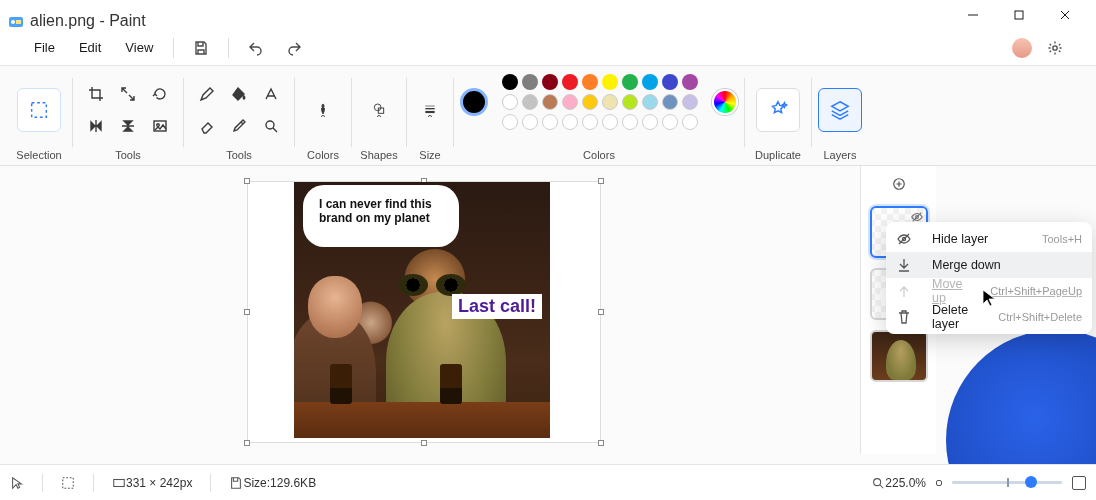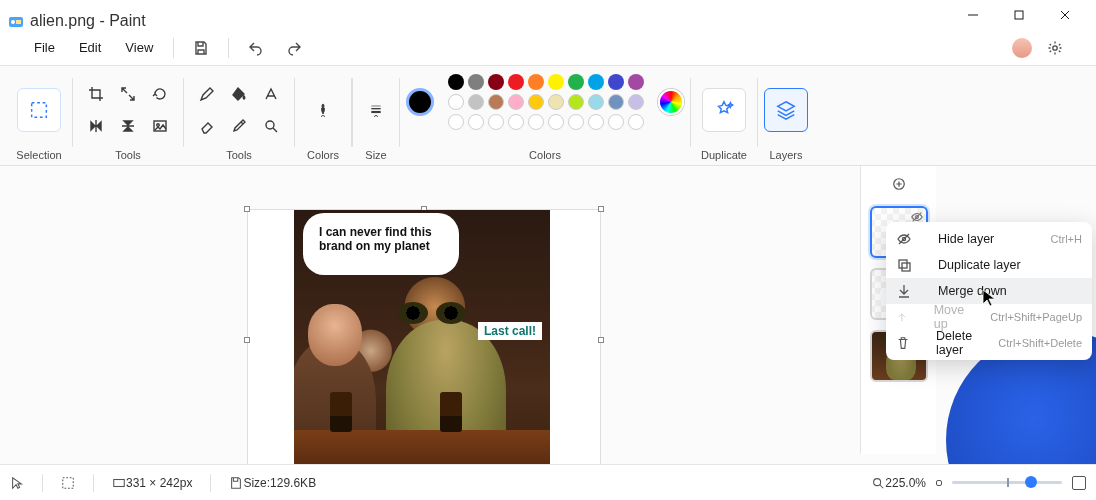--- a/index.html
+++ b/index.html
@@ -37,35 +37,35 @@
   
   .colors-area{ display:flex; align-items:center; gap:14px;}
   .primary-sw{ width:28px; height:28px; border-radius:50%; border:3px solid #87b4ff; background:#000;}
   .palette{ display:grid; grid-template-columns: repeat(10, 16px); grid-auto-rows:16px; gap:4px;}
   .sw{ width:16px; height:16px; border-radius:50%;}
   .sw.empty{ background:#fff; border:1px solid #d0d0d0;}
   .rainbow{ width:26px; height:26px; border-radius:50%; background: conic-gradient(red,orange,yellow,lime,cyan,blue,magenta,red); border:2px solid #fff; box-shadow:0 0 0 1px #ccc;}
 
   
   .workspace{ position:absolute; top:166px; left:0; right:0; bottom:36px; background:#fbfbfc;}
-  .canvas-wrap{ position:absolute; left:248px; top:16px; width:352px; height:260px; background:#fff; box-shadow:0 0 0 1px #ddd;margin-top:28px;}
+  .canvas-wrap{ position:absolute; left:248px; top:16px; width:352px; height:260px; background:#fff; box-shadow:0 0 0 1px #ddd;}
   .handle{ position:absolute; width:6px; height:6px; background:#fff; border:1px solid #888;}
   .h-tl{left:-4px; top:-4px;} .h-t{left:50%; top:-4px; margin-left:-3px;} .h-tr{right:-4px; top:-4px;}
   .h-l{left:-4px; top:50%; margin-top:-3px;} .h-r{right:-4px; top:50%; margin-top:-3px;}
   .h-bl{left:-4px; bottom:-4px;} .h-b{left:50%; bottom:-4px; margin-left:-3px;} .h-br{right:-4px; bottom:-4px;}
   .canvas{ position:absolute; left:46px; top:0; width:256px; height:256px; overflow:hidden;
            background:
              radial-gradient(circle at 55% 38%, #c68a52 0%, #7a4e2a 14%, rgba(0,0,0,0) 14.5%),
              radial-gradient(circle at 30% 55%, #caa586 0%, #8a5d3e 9%, rgba(0,0,0,0) 9.5%),
              linear-gradient(180deg, #2a1a12 0%, #3d2416 45%, #4a2d1a 70%, #3a220f 100%);
   }
   .bubble{ position:absolute; left:12px; top:6px; width:150px; height:56px; background:#fff; border:5px solid #fff; border-radius:18px; box-shadow:0 0 0 3px #fff;}
   .bubble::after{content:""; position:absolute; left:18px; bottom:-14px; width:0; height:0; border:10px solid transparent; border-top-color:#fff;}
   .bubble-text{ position:absolute; left:8px; top:4px; font-size:12px; font-weight:600; line-height:1.2; color:#111;}
-  .lastcall{ position:absolute; right:8px; top:112px; background:#fff; padding:2px 6px; font-size:12px; font-weight:700; color:#0f766e; }
+  .lastcall{ position:absolute; right:8px; top:112px; background:#fff; padding:2px 6px; font-size:18px; font-weight:700; color:#4c1d95; }
 
   
   .alien-body{position:absolute; left:92px; top:110px; width:120px; height:150px; background:radial-gradient(ellipse at 50% 20%, #b9a362 0%, #7f7a3a 60%, #5c5528 100%); border-radius:56px 56px 30px 30px / 70px 70px 30px 30px; }
   .alien-eye{position:absolute; width:30px; height:22px; background:radial-gradient(circle at 50% 50%, #000 0 35%, #2e2a0d 36% 100%); border-radius:50%;}
   .alien-eye.l{left:104px; top:92px;} .alien-eye.r{left:142px; top:92px;}
   .man-body{position:absolute; left:-6px; top:130px; width:88px; height:130px; background:linear-gradient(#6e462d,#4a2d1a); border-radius:40px 40px 10px 10px/60px 60px 10px 10px;}
   .man-head{position:absolute; left:14px; top:94px; width:54px; height:62px; background:radial-gradient(circle at 50% 35%, #e7b492 0%, #b07450 80%); border-radius:46% 46% 48% 48%;}
   .counter{position:absolute; left:0; right:0; bottom:0; height:36px; background:linear-gradient(#7a3e17,#5a2c10);}
   .glass{position:absolute; bottom:34px; width:22px; height:40px; background:linear-gradient(#3a1e05 60%, #1f1104 60%); border-radius:3px;}
   .glass.g1{left:36px;} .glass.g2{left:146px;}
@@ -76,23 +76,23 @@
   .thumb{ width:58px; height:52px; border:2px solid #d6d6d6; border-radius:6px; background:
      repeating-conic-gradient(#f3f3f3 0 25%, #ffffff 0 50%) 50%/12px 12px; position:relative;}
   .thumb.selected{ border-color:#2f7bff; box-shadow:0 0 0 2px rgba(47,123,255,.2);}
   .thumb.bg{ background:linear-gradient(#3b2413,#6b3d1d);} 
   .thumb .mini-alien{position:absolute; left:14px; top:8px; width:30px; height:40px; background:radial-gradient(ellipse at 50% 25%, #b9a362 0%, #7f7a3a 70%); border-radius:50% 50% 30% 30%/60% 60% 30% 30%;}
   .thumb .eyeoff{position:absolute; right:2px; top:2px; width:14px; height:14px;}
   .thumb .speech{position:absolute; left:8px; top:18px; width:40px; height:14px; background:#fff; border-radius:4px;}
 
   
   .ctxmenu{ position:absolute; top:222px; right:4px; width:206px; background:#fff; border-radius:8px; box-shadow:0 6px 24px rgba(0,0,0,.18); padding:4px 0; font-size:12.5px; color:#1a1a1a;}
-  .ctxitem{ height:26px; display:flex; align-items:center; padding:0 10px; gap:26px;}
+  .ctxitem{ height:26px; display:flex; align-items:center; padding:0 10px; gap:20px;}
   .ctxitem.hover{ background:#eef0f1;}
-  .ctxitem.disabled{ color:#b5b5b5;}
+  .ctxitem.disabled{ color:#b5b5b5;text-decoration:underline;}
   .ctxitem .ico{ width:16px; height:16px; display:flex; align-items:center; justify-content:center; color:#555;}
   .ctxitem.disabled .ico{ color:#cfcfcf;}
   .ctxitem .lab{ flex:1;}
   .ctxitem .shc{ font-size:11px; color:#9a9a9a;}
   .cursor{position:absolute; width:14px; height:18px;}
   .cursor svg{width:14px;height:18px;}
 
   
   .statusbar{ position:absolute; left:0; right:0; bottom:0; height:36px; background:#fff; border-top:1px solid #e5e5e5; display:flex; align-items:center; font-size:12px; color:#333; padding:0 10px; gap:18px;}
   .statusbar .cell{ display:flex; align-items:center; }
@@ -271,20 +271,32 @@
       <svg viewBox="0 0 20 24" fill="none" stroke-width="1.4" stroke="#3a3a3a">
             <path d="M10 3c2 0 2 6 0 6s-2-6 0-6zM8 9h4v4l-2 5-2-5z" fill="#3a3a3a"></path>
             <path d="M7 22l3-2 3 2"></path>
           </svg>
     </div>
       </div>
     <div class="label">Colors</div>
   </div>
   <div class="rsep"></div>
 
+  <div class="group" style="width:54px">
+    <div class="tools">
+        <div class="tbtn" style="width:34px;height:40px">
+      <svg viewBox="0 0 20 24" fill="none" stroke-width="1.4" stroke="#3a3a3a">
+            <circle cx="8" cy="8" r="5"></circle>
+            <rect x="9" y="9" width="8" height="8"></rect>
+            <path d="M7 22l3-2 3 2"></path>
+          </svg>
+    </div>
+      </div>
+    <div class="label">Shapes</div>
+  </div>
   <div class="rsep"></div>
 
   <div class="group" style="width:46px">
     <div class="tools">
         <div class="tbtn" style="width:34px;height:40px">
       <svg viewBox="0 0 20 24" fill="none" stroke="#3a3a3a">
             <path d="M3 6h14" stroke-width="1"></path>
             <path d="M3 10h14" stroke-width="2"></path>
             <path d="M3 15h14" stroke-width="3.2"></path>
             <path d="M7 22l3-2 3 2" stroke-width="1.4"></path>
@@ -422,31 +434,21 @@
 <div class="ctxmenu">
   <div class="ctxitem">
     <span class="ico">
         <svg viewBox="0 0 16 16" fill="none" stroke="currentColor" stroke-width="1.3">
           <path d="M2 8c2-3 4-4 6-4s4 1 6 4c-2 3-4 4-6 4s-4-1-6-4z"></path>
           <circle cx="8" cy="8" r="1.6"></circle>
           <path d="M3 13L13 3"></path>
         </svg>
       </span>
     <span class="lab">Hide layer</span>
-    <span class="shc">Ctrl+H</span>
-  </div>
-  <div class="ctxitem">
-    <span class="ico">
-        <svg viewBox="0 0 16 16" fill="none" stroke="currentColor" stroke-width="1.3">
-          <rect x="3" y="3" width="8" height="8"></rect>
-          <rect x="6" y="6" width="8" height="8"></rect>
-        </svg>
-      </span>
-    <span class="lab">Duplicate layer</span>
-    <span class="shc"></span>
+    <span class="shc">Tools+H</span>
   </div>
   <div class="ctxitem hover">
     <span class="ico">
         <svg viewBox="0 0 16 16" fill="none" stroke="currentColor" stroke-width="1.3">
           <path d="M8 2v8M4 7l4 4 4-4M3 14h10"></path>
         </svg>
       </span>
     <span class="lab">Merge down</span>
     <span class="shc"></span>
   </div>

